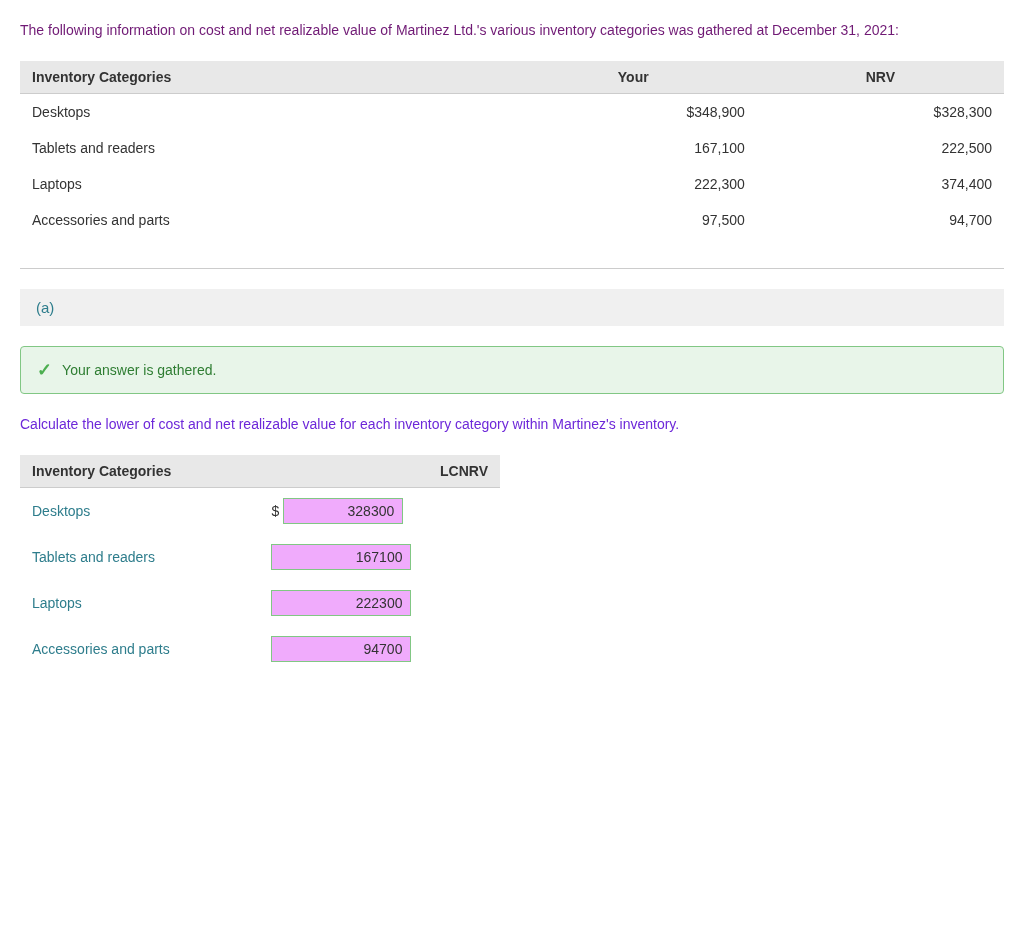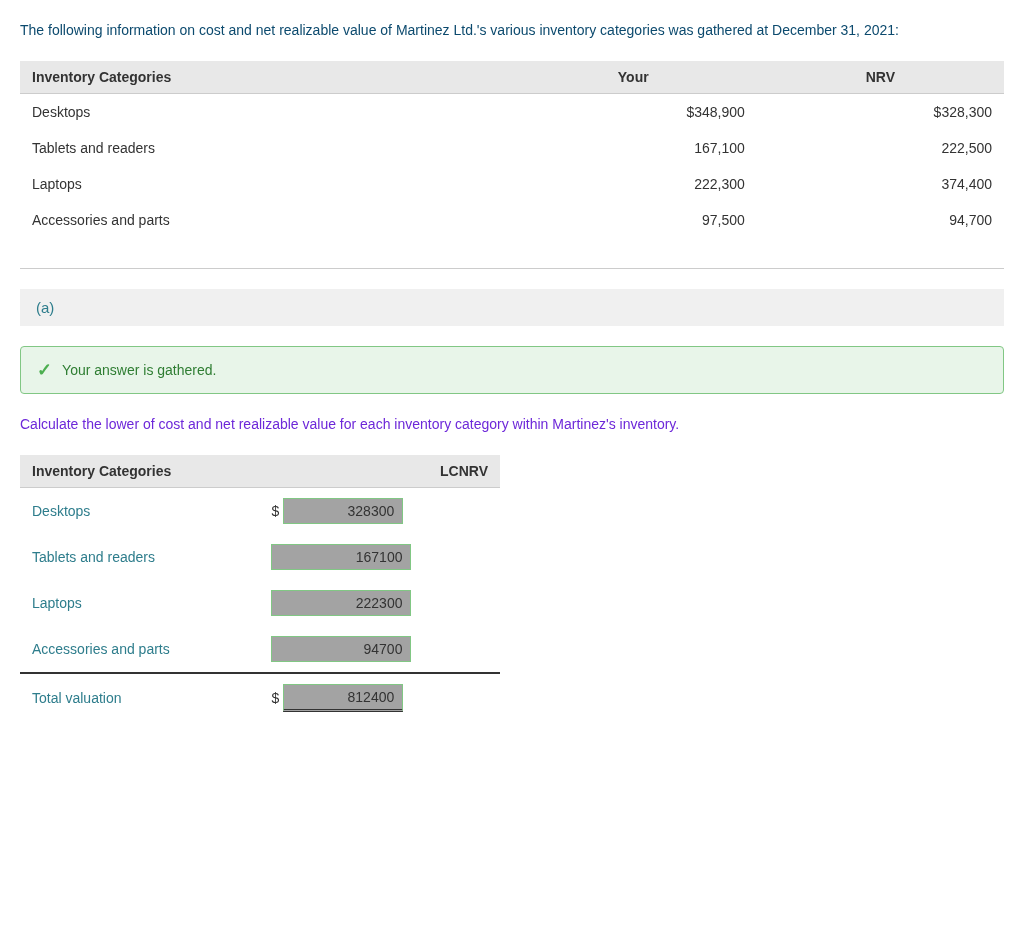--- a/index.html
+++ b/index.html
@@ -14,21 +14,21 @@
       color: #333;
       background: #fff;
       padding: 20px;
       max-width: 1024px;
     }
 
     .intro-text {
       font-size: 14px;
       line-height: 1.5;
       margin-bottom: 20px;
-      color: #0c4a6e;
+      color: #701a75;
     }
 
     
     .reference-table {
       width: 100%;
       border-collapse: collapse;
       margin-bottom: 30px;
     }
 
     .reference-table th {
@@ -143,21 +143,21 @@
       font-size: 14px;
     }
 
     .answer-input {
       border: 1px solid #81c784;
       padding: 4px 8px;
       text-align: right;
       font-size: 14px;
       color: #333;
       width: 120px;
-      background-color: #a3a3a3;
+      background-color: #f0abfc;
       outline: none;
     }
 
     .answer-input.no-dollar {
       width: 140px;
     }
 
     .total-row td {
       border-top: 2px solid #333;
     }
@@ -262,23 +262,14 @@
 
     <tr>
       <td class="category-cell">Accessories and parts</td>
       <td>
         <div class="input-wrapper">
           <input class="answer-input no-dollar" type="text" value="94700" style="">
         </div>
       </td>
     </tr>
 
-    <tr class="total-row">
-      <td class="total-label category-cell">Total valuation</td>
-      <td>
-        <div class="input-wrapper">
-          <span class="dollar-sign">$</span>
-          <input class="answer-input" type="text" value="812400" style="border-bottom: 3px double rgb(51, 51, 51);">
-        </div>
-      </td>
-    </tr>
   </tbody>
 </table>
 
 </body></html>

